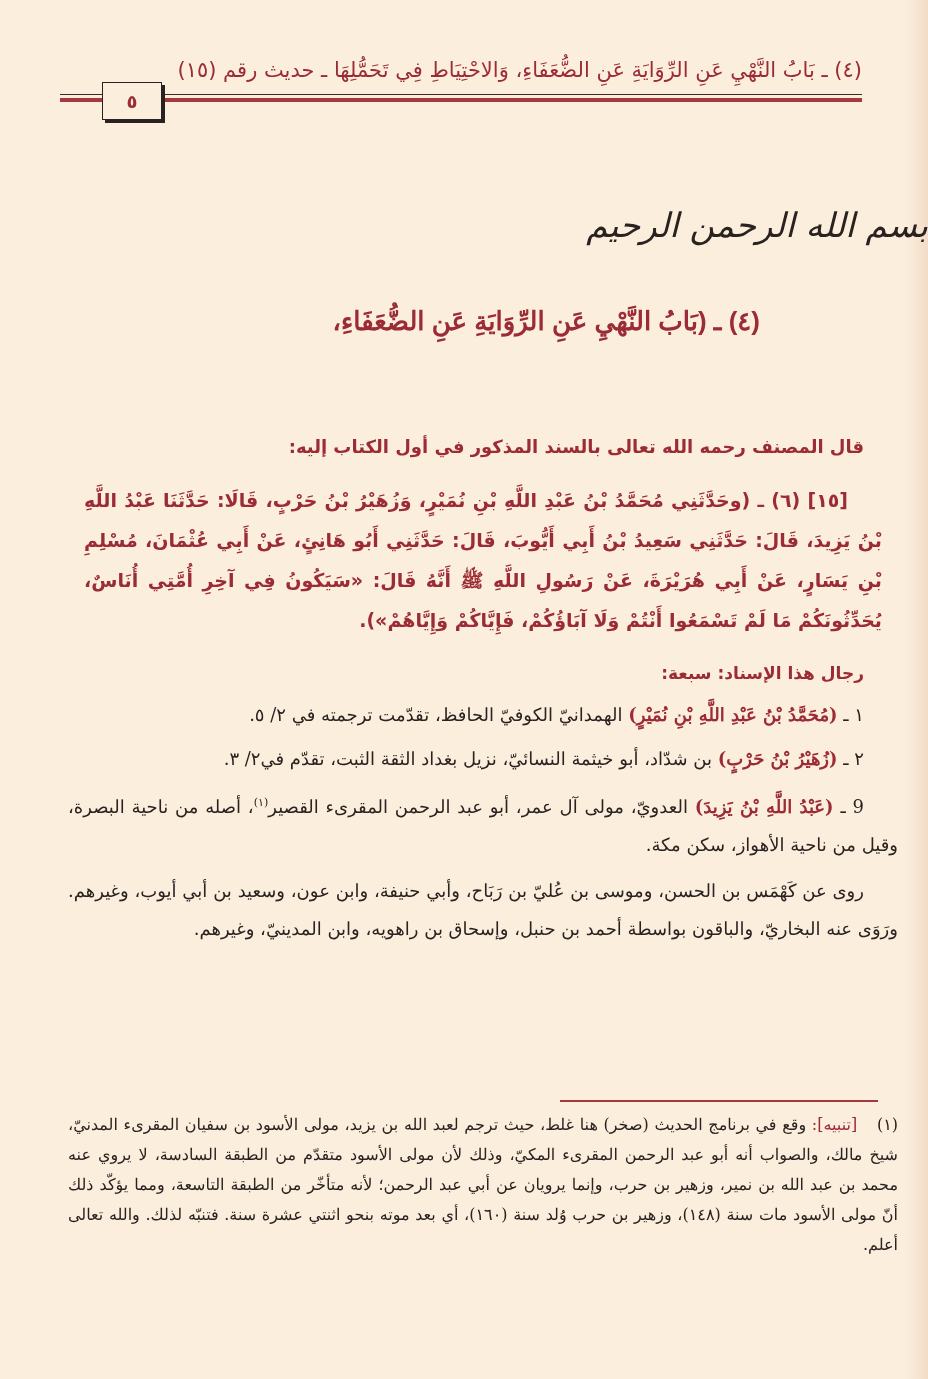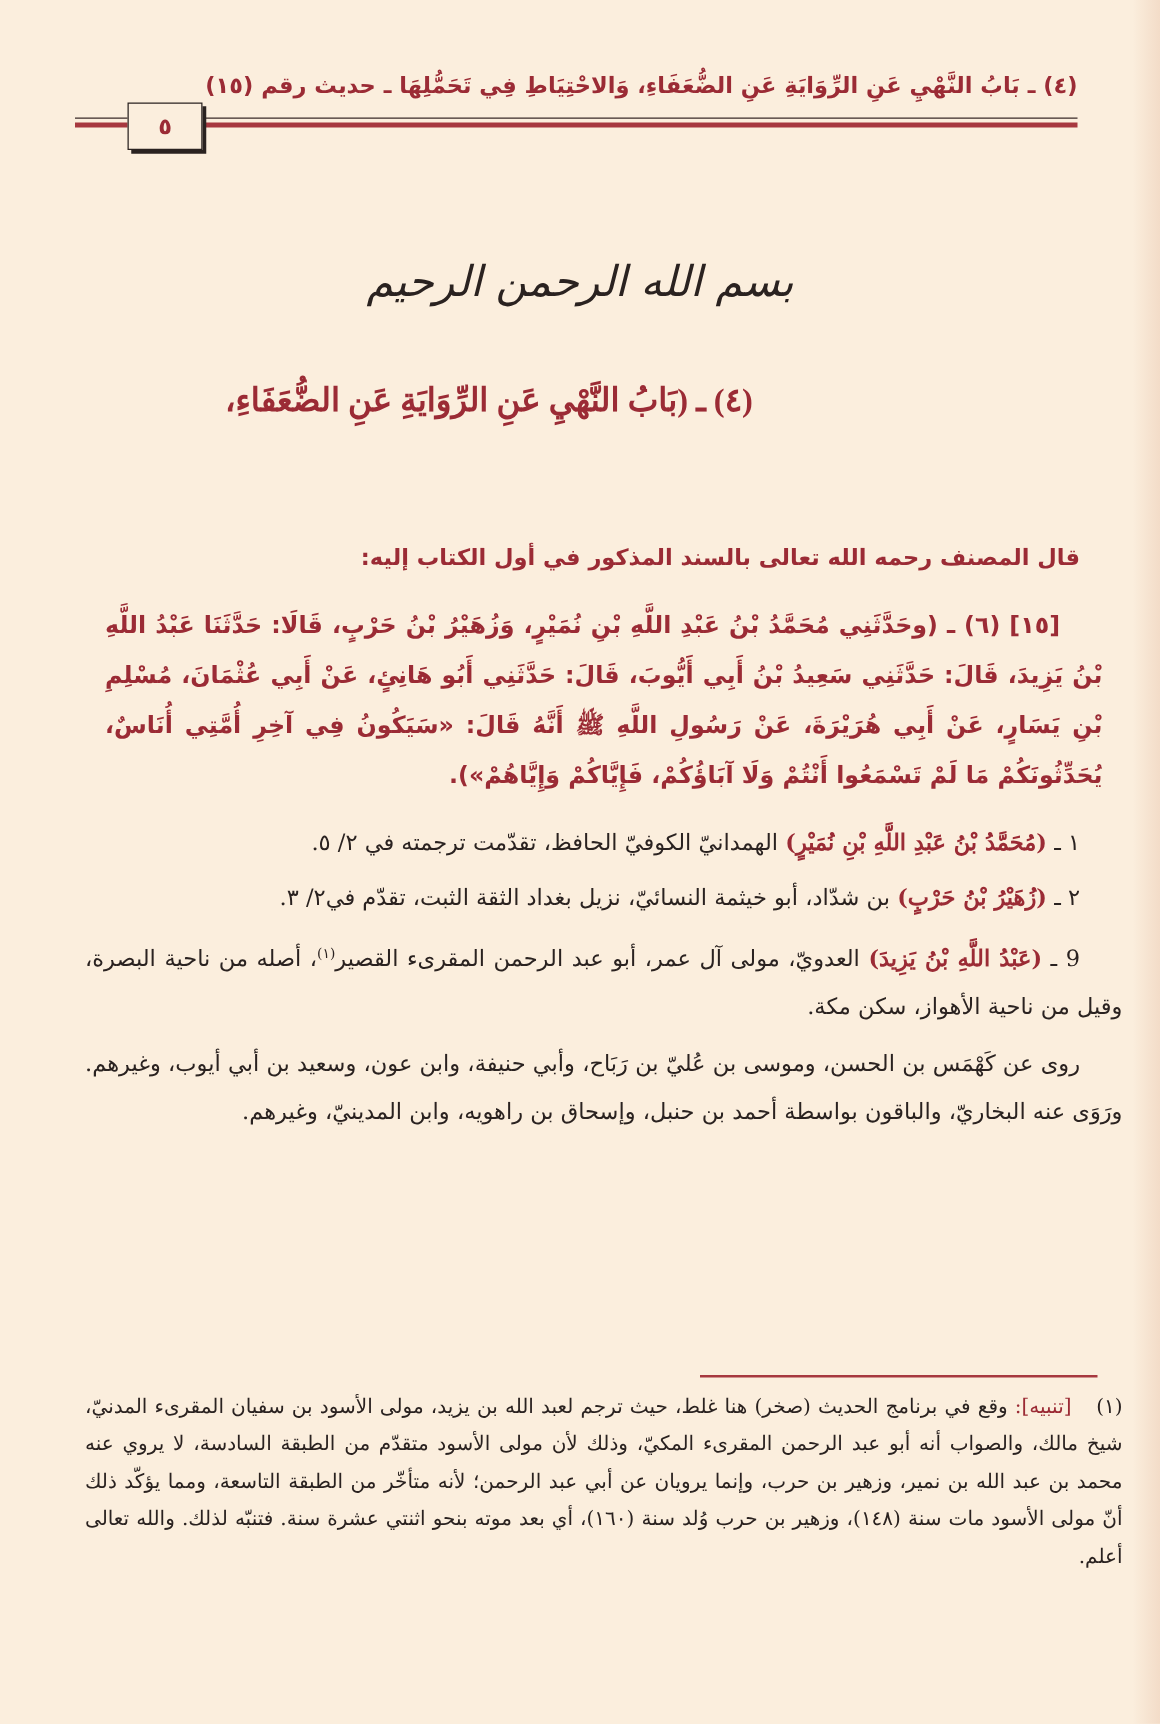--- a/index.html
+++ b/index.html
@@ -13,47 +13,47 @@
   .page-edge {
     position: absolute; top: 0; right: 0; width: 22px; height: 100%;
     background: linear-gradient(to right, #fbeedd, #f6e3d0 60%, #f3dcc8);
   }
   .header {
     position: absolute; top: 58px; left: 60px; width: 802px; height: 60px;
   }
   .running-title {
     position: absolute; top: 0; right: 0; width: 700px;
     direction: rtl; text-align: right;
-    font-family: "DejaVu Sans", sans-serif; font-weight: bold;
-    font-size: 18px; color: #9b2b35; white-space: nowrap;
+    font-family: "DejaVu Sans", sans-serif; font-weight: normal;
+    font-size: 21px; color: #9b2b35; white-space: nowrap;
   }
   .rule-top {
     position: absolute; top: 36px; left: 0; right: 0; height: 1px; background: #3a2a28;
   }
   .rule-bottom {
     position: absolute; top: 40px; left: 0; right: 0; height: 4px; background: #a7383f;
   }
   .page-num-box {
     position: absolute; top: 24px; left: 42px; width: 58px; height: 36px;
     background: #fbeedd; border: 1.5px solid #2a2220;
     box-shadow: 3px 3px 0 #2a2220;
     display: flex; align-items: center; justify-content: center;
     font-family: "DejaVu Sans", sans-serif; font-weight: bold;
     font-size: 18px; color: #9b2b35;
   }
   .basmala {
     position: absolute; top: 205px; left: 0; width: 928px;
-    text-align: center; direction: rtl;
+    direction: rtl;
     font-family: "DejaVu Serif", serif; font-size: 34px; font-style: italic;
     color: #2a2220; letter-spacing: -1px;
   }
   .chapter-title {
     position: absolute; top: 300px; left: 180px; width: 580px;
-    direction: rtl; text-align: left;
-    font-family: Liberation Serif, serif; font-weight: bold;
+    direction: rtl; text-align: right;
+    font-family: Liberation Sans, sans-serif; font-weight: bold;
     font-size: 26px; line-height: 42px; color: #9b2b35;
   }
   .body {
     position: absolute; top: 430px; left: 68px; width: 830px;
     direction: rtl; text-align: justify;
   }
   .intro {
     font-family: "DejaVu Sans", sans-serif; font-weight: bold; font-size: 18px;
     color: #9b2b35; padding-right: 34px; line-height: 34px;
   }
@@ -103,20 +103,21 @@
 <div class="basmala">بسم الله الرحمن الرحيم</div>
 
 <div class="chapter-title">
   <div>(٤) ـ (بَابُ النَّهْيِ عَنِ الرِّوَايَةِ عَنِ الضُّعَفَاءِ،</div>
 </div>
 
 <div class="body">
   <div class="intro">قال المصنف رحمه الله تعالى بالسند المذكور في أول الكتاب إليه:</div>
   <p class="hadith">[١٥] (٦) ـ (وحَدَّثَنِي مُحَمَّدُ بْنُ عَبْدِ اللَّهِ بْنِ نُمَيْرٍ، وَزُهَيْرُ بْنُ حَرْبٍ، قَالَا: حَدَّثَنَا عَبْدُ اللَّهِ بْنُ يَزِيدَ، قَالَ: حَدَّثَنِي سَعِيدُ بْنُ أَبِي أَيُّوبَ، قَالَ: حَدَّثَنِي أَبُو هَانِئٍ، عَنْ أَبِي عُثْمَانَ، مُسْلِمِ بْنِ يَسَارٍ، عَنْ أَبِي هُرَيْرَةَ، عَنْ رَسُولِ اللَّهِ ﷺ أَنَّهُ قَالَ: «سَيَكُونُ فِي آخِرِ أُمَّتِي أُنَاسٌ، يُحَدِّثُونَكُمْ مَا لَمْ تَسْمَعُوا أَنْتُمْ وَلَا آبَاؤُكُمْ، فَإِيَّاكُمْ وَإِيَّاهُمْ»).</p>
 
+  <div class="section-head">رجال هذا الإسناد: سبعة:</div>
 
   <p class="narrator">
     <span>١ ـ</span>
     <span class="name">(مُحَمَّدُ بْنُ عَبْدِ اللَّهِ بْنِ نُمَيْرٍ)</span>
     <span>الهمدانيّ الكوفيّ الحافظ، تقدّمت ترجمته في ٢/ ٥.</span>
   </p>
   <p class="narrator">
     <span>٢ ـ</span>
     <span class="name">(زُهَيْرُ بْنُ حَرْبٍ)</span>
     <span>بن شدّاد، أبو خيثمة النسائيّ، نزيل بغداد الثقة الثبت، تقدّم في٢/ ٣.</span>

